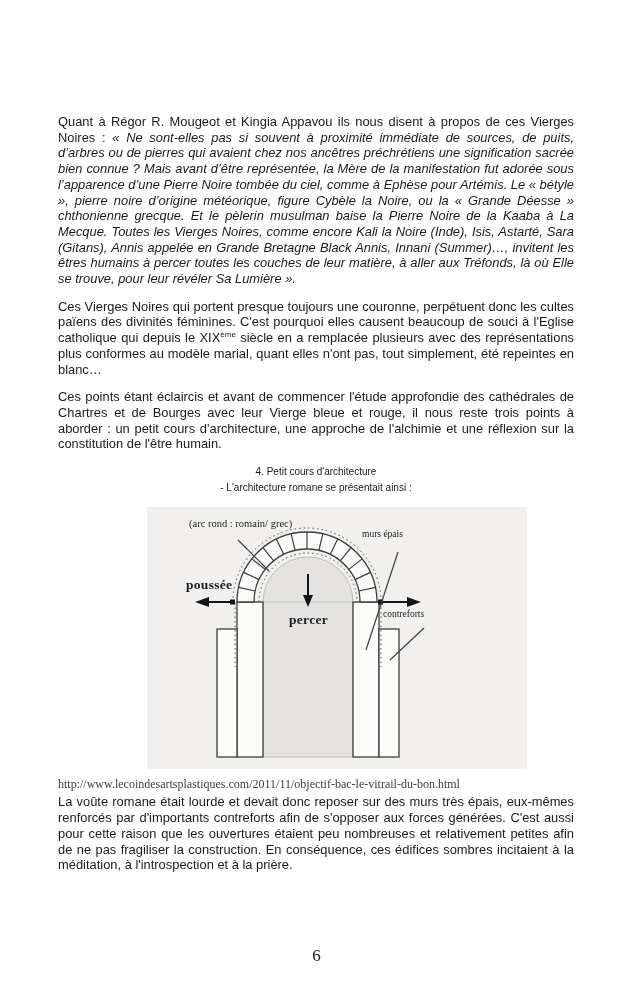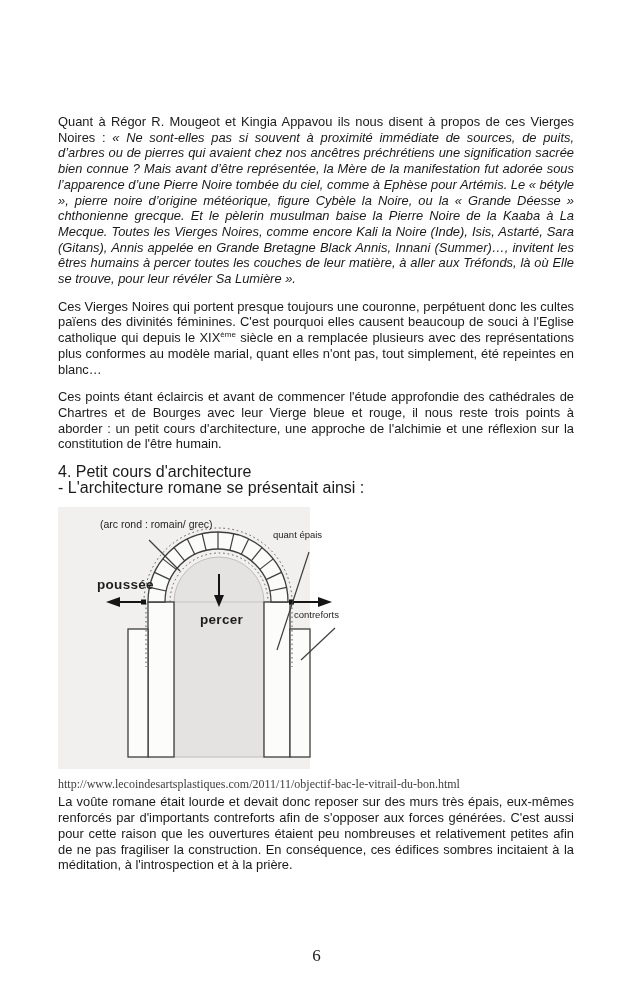--- a/index.html
+++ b/index.html
@@ -20,30 +20,32 @@
     margin:0 0 12px 0;
     font-size:12.9px;
     line-height:15.7px;
     text-align:justify;
   }
   p.first{margin-top:114px;}
   .quote{font-style:italic;}
   sup.ord{font-size:8px;vertical-align:super;line-height:0;}
   .heading{margin:4px 0 0 0;}
   .heading div{
-    font-size:16px;
+    font-size:10px;
     line-height:15.7px;
-    text-align:left;
+    text-align:center;
   }
   
   .figure{margin:12px 0 0 0;padding:0;}
   .diagram{
     position:relative;
-    width:252px;height:262px;
+    width:380px;height:262px;
+    margin-left:89px;
     background:var(--background,#f1f0ee);
+    font-family:Liberation Serif, serif;
   }
   .diagram svg{position:absolute;left:0;top:0;}
   .dlabel{
     position:absolute;
     white-space:nowrap;
     color:#1d1d1d;
   }
   .lbl-arc{left:42px;top:11px;font-size:10.5px;}
   .lbl-murs{left:215px;top:22px;font-size:9.5px;}
   .lbl-poussee{left:39px;top:70px;font-size:13.5px;font-weight:bold;letter-spacing:.3px;}
@@ -122,21 +124,21 @@
           <polygon class="svg-arrowhead" points="274,95 260,90 260,100"></polygon>
 
           <line class="svg-arrow" x1="161" y1="67" x2="161" y2="90"></line>
           <polygon class="svg-arrowhead" points="161,100 156,88 166,88"></polygon>
 
           <line class="svg-line" x1="91" y1="33" x2="122" y2="64"></line>
           <line class="svg-line" x1="251" y1="45" x2="219" y2="143"></line>
           <line class="svg-line" x1="277" y1="121" x2="243" y2="153"></line>
         </svg>
         <div class="dlabel lbl-arc">(arc rond : romain/ grec)</div>
-        <div class="dlabel lbl-murs">quant épais</div>
+        <div class="dlabel lbl-murs">murs épais</div>
         <div class="dlabel lbl-poussee">poussée</div>
         <div class="dlabel lbl-poids">percer</div>
         <div class="dlabel lbl-contreforts">contreforts</div>
       </div>
       <div class="caption">http://www.lecoindesartsplastiques.com/2011/11/objectif-bac-le-vitrail-du-bon.html</div>
     </div>
 
     <p class="after-fig">La voûte romane était lourde et devait donc reposer sur des murs très épais, eux-mêmes renforcés par d'importants contreforts afin de s'opposer aux forces générées. C'est aussi pour cette raison que les ouvertures étaient peu nombreuses et relativement petites afin de ne pas fragiliser la construction. En conséquence, ces édifices sombres incitaient à la méditation, à l'introspection et à la prière.</p>
 
   </div>

